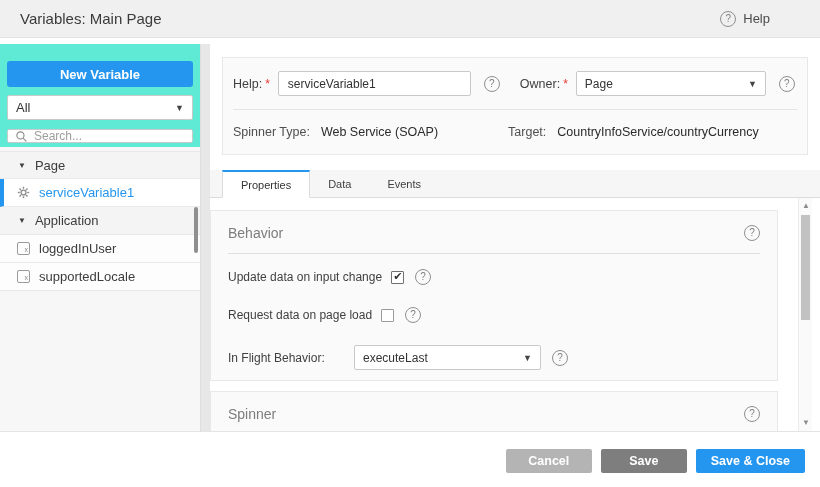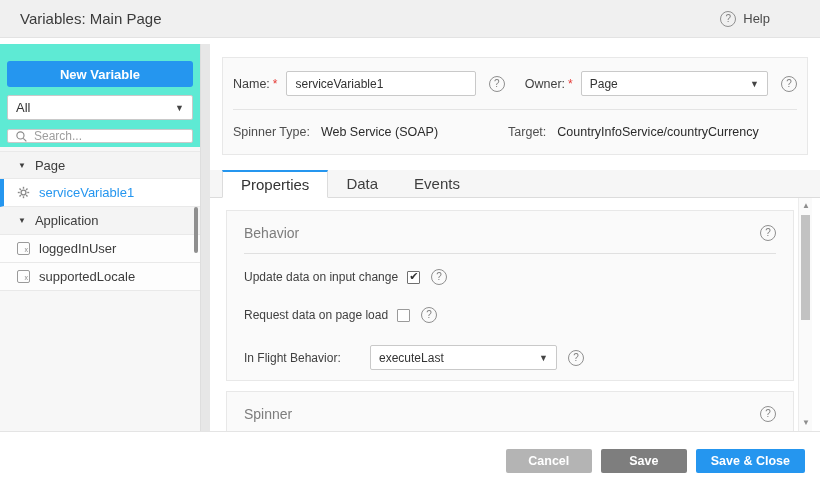--- a/index.html
+++ b/index.html
@@ -65,27 +65,27 @@
   .owner-lab { margin-left:20px; }
   .owner-sel { width:190px; margin-left:8px; font-size:12px; }
   .fdivider { border-top:1px solid #e4e4e4; margin:13px 10px 0 10px; }
   .frow2 { display:flex; align-items:center; margin:15px 10px 0 10px; font-size:12.5px; }
   .meta-lab { color:#4f4f4f; }
   .meta-val { color:#2b2b2b; margin-left:11px; }
   .target-group { margin-left:70px; display:flex; align-items:center; }
 
   .tabbar { position:absolute; left:0; top:126px; width:610px; height:28px; background:#f6f6f6;
             border-bottom:1px solid #dcdcdc; display:flex; align-items:stretch; padding-left:12px; }
-  .tab { display:flex; align-items:center; padding:0 18px; font-size:15px; color:#3f3f3f; cursor:pointer; }
+  .tab { display:flex; align-items:center; padding:0 18px; font-size:11px; color:#3f3f3f; cursor:pointer; }
   .tab.active { background:#fff; border:1px solid #dcdcdc; border-bottom:1px solid #fff;
                 border-top:2px solid #2596ef; margin-bottom:-1px; color:#333; }
 
   .scrollpanel { position:absolute; left:0; top:154px; width:588px; height:233px;
                  overflow:hidden; background:#fff; }
-  .secbox { margin:12px 0 0 16px; width:568px; background:#fafafa; border:1px solid #e8e8e8; }
+  .secbox { margin:12px 0 0 0; width:568px; background:#fafafa; border:1px solid #e8e8e8; }
   .secbox.behavior { height:171px; }
   .secbox.spinner { margin-top:10px; height:72px; }
   .sec-head { display:flex; align-items:center; justify-content:space-between; padding:14px 17px 12px 17px; }
   .sec-title { font-size:14px; color:#7d7d7d; }
   .sec-div { border-top:1px solid #e0e0e0; margin:0 17px; }
   .fields { padding:15px 17px 0 17px; }
   .field { display:flex; align-items:center; margin-bottom:22px; font-size:12px; color:#3f3f3f; }
   .field .qicon { margin-left:11px; }
   .cb { width:13px; height:13px; border:1px solid #9a9a9a; border-radius:1px; background:#fff;
         margin-left:9px; position:relative; cursor:pointer; flex:0 0 auto; }
@@ -180,21 +180,21 @@
     </div>
     <div class="sb-thumb"></div>
   </div>
 
   <div class="gutter"></div>
 
   <div class="main">
 
     <div class="form-box">
       <div class="frow1">
-        <span class="flab"><span>Name:</span><span class="req">*</span></span>
+        <span class="flab"><span>Help:</span><span class="req">*</span></span>
         <input class="txtinput" value="serviceVariable1" style="">
         <span class="qicon">?</span>
         <span class="flab owner-lab"><span>Owner:</span><span class="req">*</span></span>
         <div class="sel owner-sel">
           <span>Page</span>
           <span class="caret">▼</span>
         </div>
         <span class="qicon">?</span>
       </div>
       <div class="fdivider"></div>

